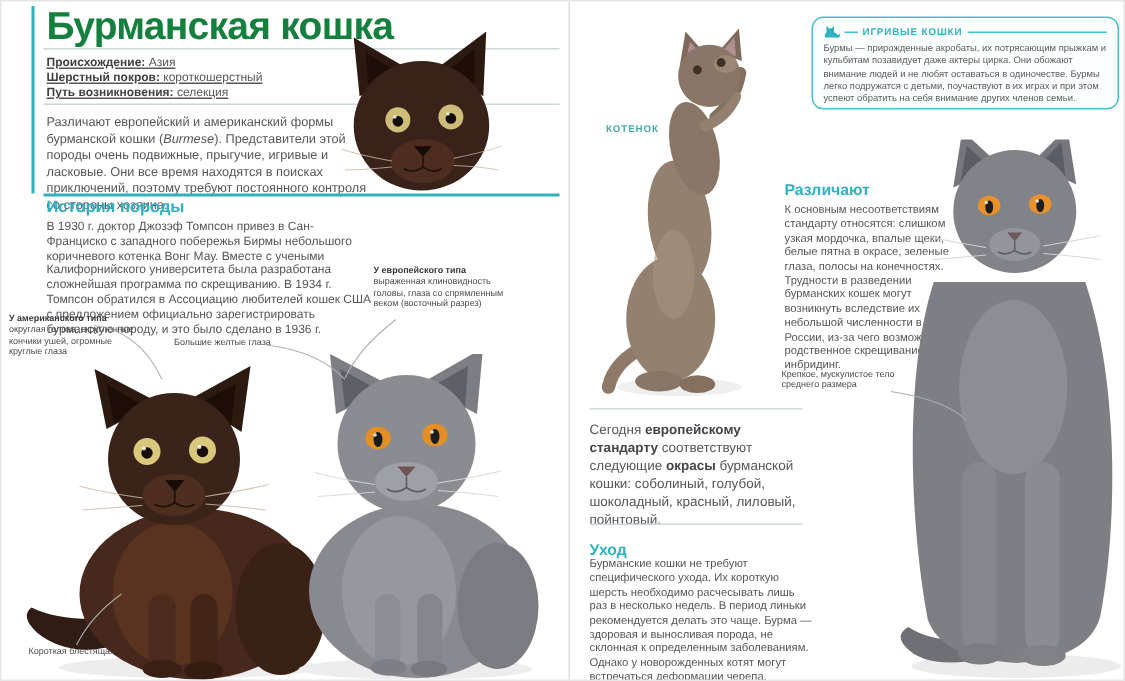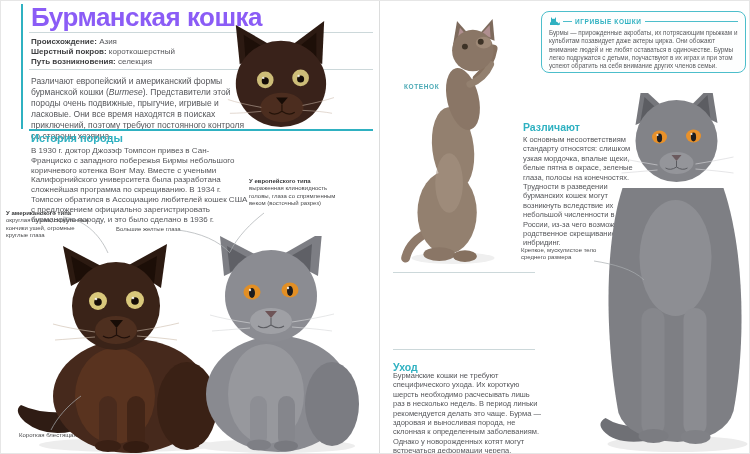--- a/index.html
+++ b/index.html
@@ -1,21 +1,21 @@
 <!DOCTYPE html>
 <html><head>
 <meta charset="utf-8">
 <style>
   html,body{margin:0;padding:0;background:#fff;}
   .page{position:relative;width:750px;height:454px;background:#ffffff;
         font-family:"Liberation Sans",sans-serif;color:#55565a;overflow:hidden;
         border:1px solid #e6e6e6;box-sizing:border-box;}
   .abs{position:absolute;}
-  .title{font-size:26px;font-weight:bold;color:#8b5cf6;letter-spacing:-0.5px;white-space:nowrap;}
-  .facts{font-size:8px;line-height:10px;}
+  .title{font-size:26px;font-weight:bold;color:#15803d;letter-spacing:-0.5px;white-space:nowrap;}
+  .facts{font-size:8px;line-height:10px;text-decoration:underline;}
   .facts b{color:#3e3f41;}
   .rule{background:#ccd8da;height:1px;}
   .rule-accent{background:#2fb1c1;height:2px;}
   .accent-bar{background:#2fb1c1;width:2px;}
   .body-text{font-size:8.5px;line-height:11px;}
   .sec-head{font-size:11px;font-weight:bold;color:#2fb1c1;}
   .sec-head-sm{font-size:10.5px;font-weight:bold;color:#2fb1c1;}
   .hist-text{font-size:8px;line-height:9.8px;}
   .col-text{font-size:7.5px;line-height:9.4px;}
   .ann{font-size:6px;line-height:7.4px;color:#4a4b4d;}
@@ -182,20 +182,23 @@
     </div>
     <div class="pbox-body">Бурмы — прирожденные акробаты, их потрясающим прыжкам и кульбитам позавидует даже актеры цирка. Они обожают внимание людей и не любят оставаться в одиночестве. Бурмы легко подружатся с детьми, поучаствуют в их играх и при этом успеют обратить на себя внимание других членов семьи.</div>
   </div>
 
   <div class="abs sec-head-sm" style="left:522px;top:120px;">Различают</div>
   <div class="abs col-text" style="left:522px;top:134px;width:114px;">К основным несоответствиям стандарту относятся: слишком узкая мордочка, впалые щеки, белые пятна в окрасе, зеленые глаза, полосы на конечностях. Трудности в разведении бурманских кошек могут возникнуть вследствие их небольшой численности в России, из-за чего возможно родственное скрещивание, или инбридинг.</div>
 
   <div class="abs ann" style="left:520px;top:246px;width:76px;">Крепкое, мускулистое тело среднего размера</div>
 
   <div class="abs rule" style="left:392px;top:271px;width:142px;"></div>
+  <div class="abs std-text" style="left:392px;top:279px;width:142px;">
+    <span>Сегодня </span><b>европейскому стандарту</b><span> соответствуют следующие </span><b>окрасы</b><span> бурманской кошки: соболиный, голубой, шоколадный, красный, лиловый, пойнтовый.</span>
+  </div>
   <div class="abs rule" style="left:392px;top:348px;width:142px;"></div>
 
   <div class="abs sec-head-sm" style="left:392px;top:360px;">Уход</div>
   <div class="abs col-text" style="left:392px;top:370px;width:150px;">Бурманские кошки не требуют специфического ухода. Их короткую шерсть необходимо расчесывать лишь раз в несколько недель. В период линьки рекомендуется делать это чаще. Бурма — здоровая и выносливая порода, не склонная к определенным заболеваниям. Однако у новорожденных котят могут встречаться деформации черепа, слезотечение и проблемы с дыханием из-за укороченной формы носа.</div>
 
   <div class="abs" style="left:594px;top:92px;width:156px;height:362px;">
     <svg width="156" height="362" viewBox="0 0 155 362">
       <ellipse cx="82" cy="351" rx="70" ry="8" fill="#ececec"></ellipse>
       <path d="M62,346 Q22,354 8,338 Q1,330 10,325 Q30,338 64,331 Z" fill="#6f7075"></path>
       <path d="M27,95 C6,160 12,262 23,320 Q32,346 82,349 Q130,346 138,318 C150,255 150,160 128,95 Z" fill="#7e7f84"></path>

